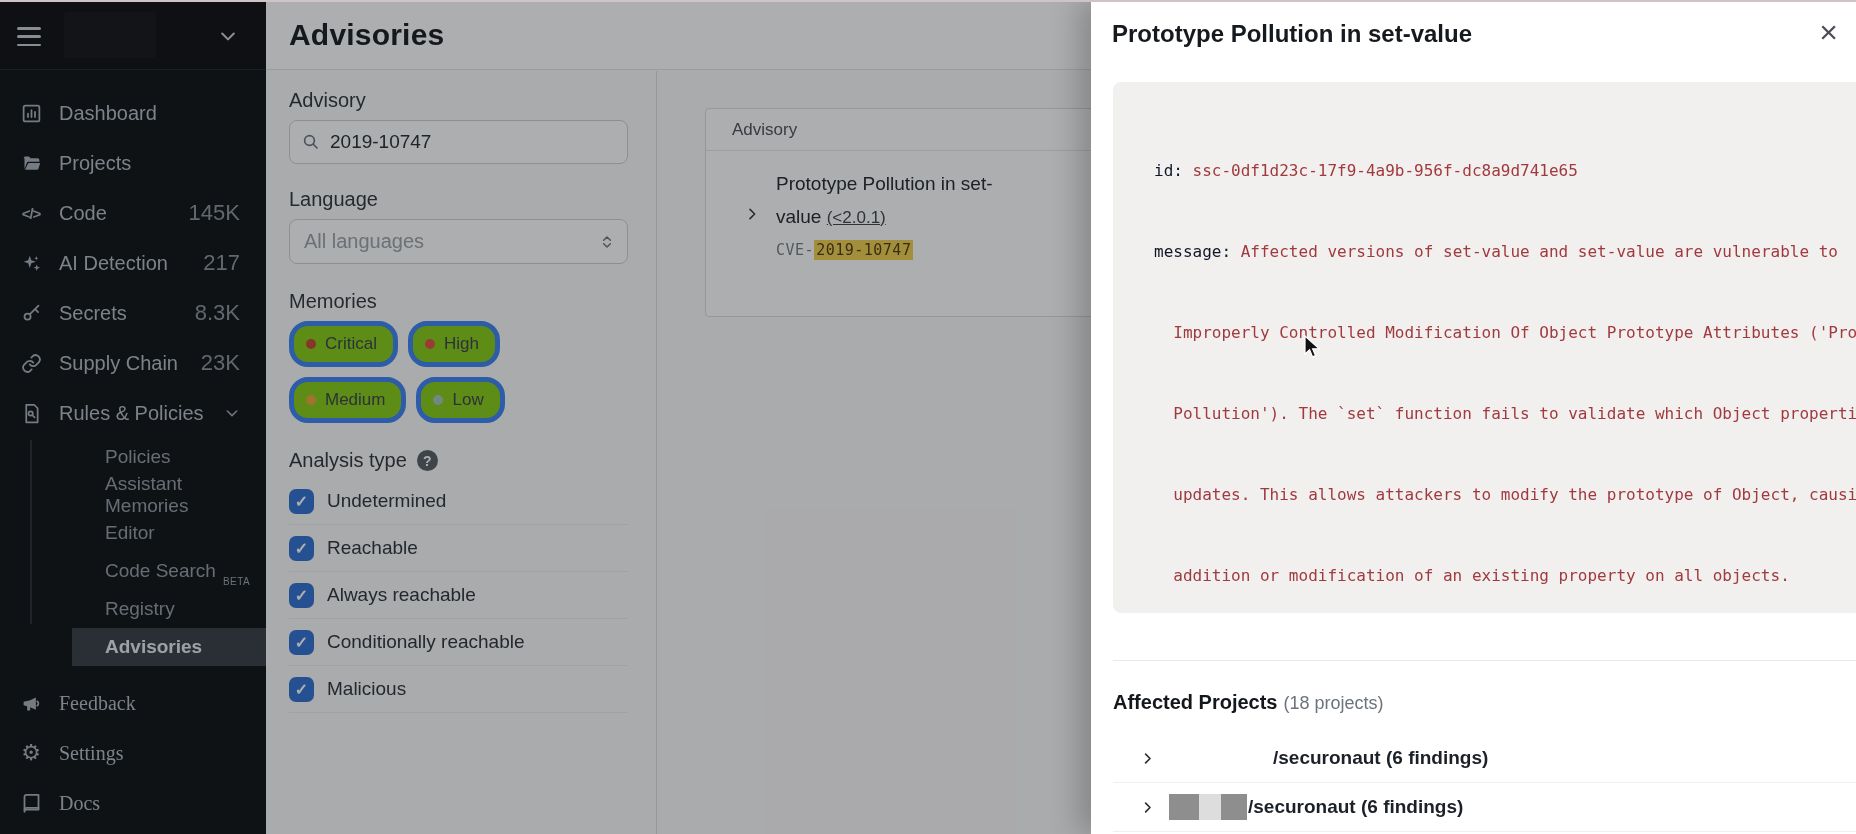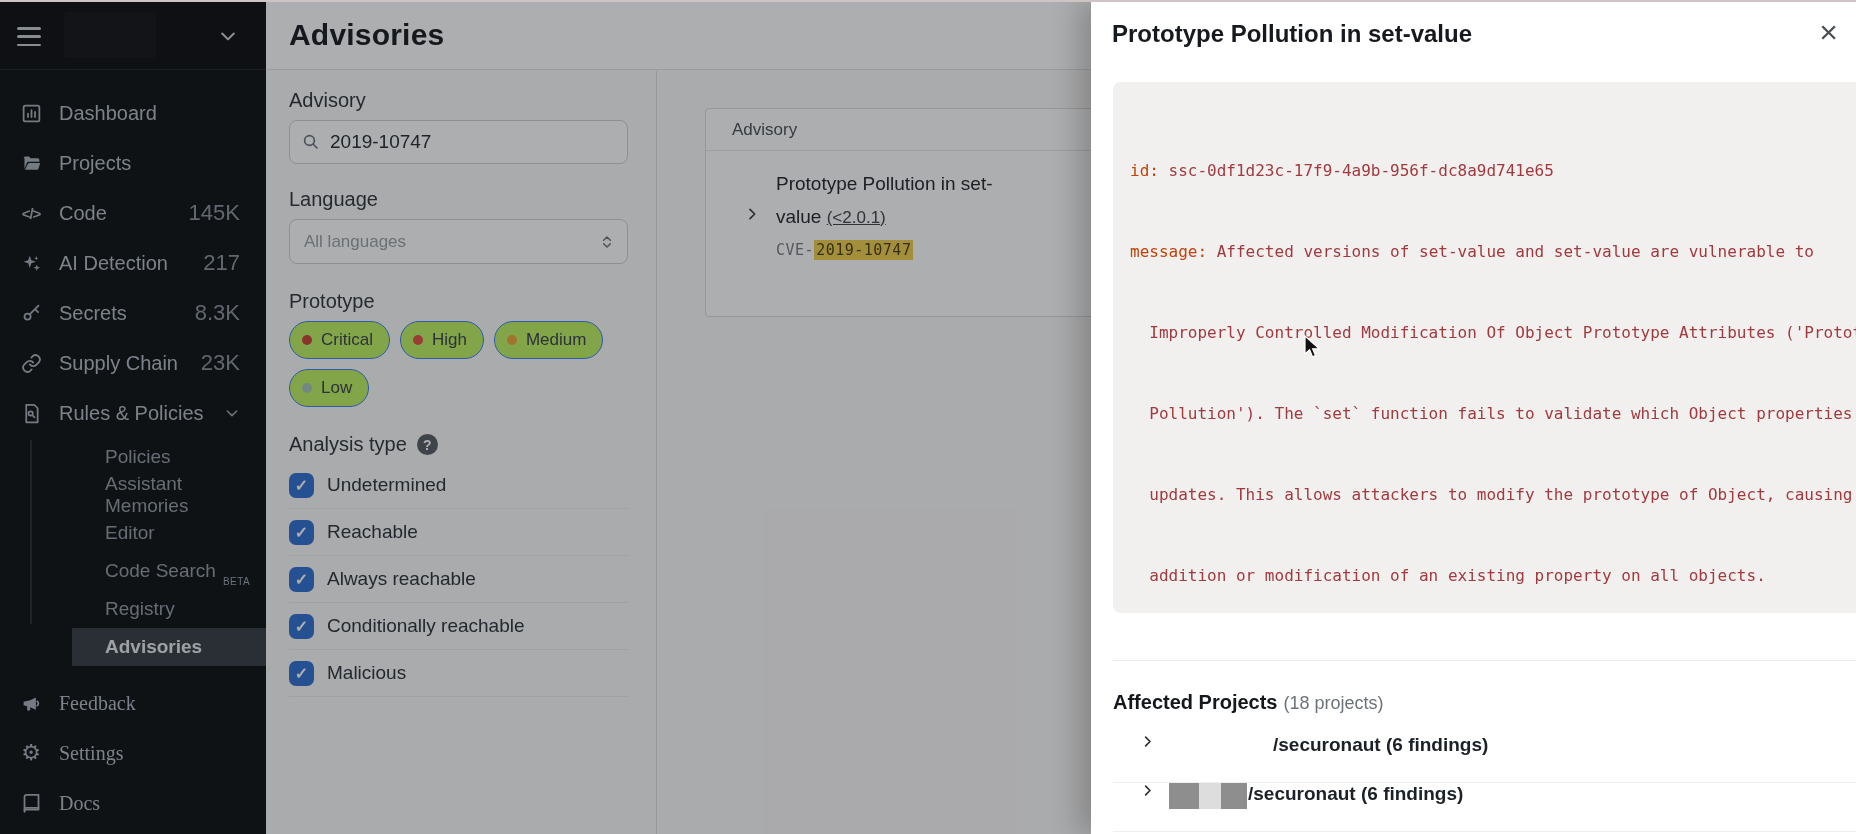--- a/index.html
+++ b/index.html
@@ -31,26 +31,26 @@
   
   .main { position:absolute; left:266px; top:0; width:825px; height:834px; background:#fafafa; z-index:1; }
   .main-header { height:70px; background:#fff; border-bottom:1px solid #e3e3e3; display:flex; align-items:center; padding-left:23px; }
   .page-title { font-size:30px; font-weight:700; color:#161a1e; letter-spacing:.2px; }
   .filters { position:absolute; left:0; top:71px; bottom:0; width:391px; border-right:1px solid #dedede; padding:18px 28px 0 23px; }
   .flabel { font-size:20px; color:#2f353c; font-weight:500; margin-bottom:8px; }
   .search-box { height:44px; background:#fff; border:1px solid #ccd1d6; border-radius:8px; display:flex; align-items:center; gap:10px; padding:0 12px; }
   .search-box input { border:none; outline:none; font-size:19px; color:#242b33; width:100%; background:transparent; font-family:inherit; }
   .search-icon { color:#6b7280; display:flex; }
   .select-box { margin-top:0; height:45px; background:#fff; border:1px solid #ccd1d6; border-radius:8px; display:flex; align-items:center; justify-content:space-between; padding:0 12px 0 14px; cursor:pointer; }
-  .select-placeholder { font-size:17px; color:#9aa1a8; }
+  .select-placeholder { font-size:20px; color:#9aa1a8; }
   .stepper-icon { color:#6b7280; display:flex; }
   .mt24 { margin-top:24px; }
   .mt26 { margin-top:26px; }
   .chips { display:flex; flex-wrap:wrap; gap:10px; max-width:330px; }
-  .chip { display:inline-flex; align-items:center; gap:9px; background:#bef264; border:1px solid #3b82f6; border-radius:19px; padding:8px 16px 8px 12px; font-size:17px; color:#3a4149; cursor:pointer; }
+  .chip { display:inline-flex; align-items:center; gap:9px; background:#84cc16; border:5px solid #3b82f6; border-radius:19px; padding:8px 16px 8px 12px; font-size:17px; color:#3a4149; cursor:pointer; }
   .sev-dot { width:10px; height:10px; border-radius:50%; flex:none; }
   .analysis-head { display:flex; align-items:center; gap:10px; margin:26px 0 6px; }
   .analysis-head .flabel { margin-bottom:0; }
   .help-icon { width:21px; height:21px; border-radius:50%; background:#565d66; color:#fff; font-size:14px; font-weight:700; display:flex; align-items:center; justify-content:center; cursor:pointer; }
   .cb-row { height:47px; display:flex; align-items:center; gap:13px; border-bottom:1px solid #ebebeb; font-size:19px; color:#2b323b; cursor:pointer; }
   .checkbox { width:25px; height:25px; border-radius:7px; background:#2e6fd2; color:#fff; display:flex; align-items:center; justify-content:center; font-size:16px; font-weight:700; flex:none; }
 
   
   .results-card { position:absolute; left:439px; top:108px; width:430px; height:209px; background:#fff; border:1px solid #dcdcdc; border-radius:4px; }
   .card-head { height:42px; border-bottom:1px solid #e6e6e6; display:flex; align-items:center; padding-left:26px; font-size:17px; color:#4a5158; }
@@ -62,27 +62,27 @@
   .cve-highlight { background:#f0cf4e; color:#4a3c10; padding:1px 2px; }
 
   
   .dim-overlay { position:absolute; left:0; top:0; width:1091px; height:834px; background:rgba(20,22,26,.35); z-index:5; }
 
   
   .drawer { position:absolute; left:1091px; top:0; width:765px; height:834px; background:#fff; z-index:10; box-shadow:-12px 0 28px rgba(0,0,0,.22); }
   .drawer-title { position:absolute; left:21px; top:20px; font-size:24px; font-weight:700; color:#16191d; }
   .drawer-close { position:absolute; right:14px; top:12px; font-size:32px; font-weight:300; color:#4a4f55; cursor:pointer; line-height:1; padding:4px; }
   .code-block { position:absolute; left:22px; top:82px; width:780px; height:531px; background:#f1f0ee; border-radius:8px; padding:21px 0 0 17px; font-family:"DejaVu Sans Mono",monospace; font-size:16px; line-height:27px; white-space:pre; overflow:hidden; }
-  .ck { color:#c2410c; }
+  .ck { color:#0f172a;margin-left:24px; }
   .cv { color:#a13a3f; }
   .drawer-divider { position:absolute; left:22px; right:0; top:660px; height:1px; background:#e9e9e9; }
   .affected-heading { position:absolute; left:22px; top:691px; font-size:20px; font-weight:700; color:#14171b; }
   .affected-count { font-size:18px; color:#6d737a; font-weight:400; margin-left:6px; }
   .affected-rows { position:absolute; left:22px; right:0; top:734px; }
-  .project-row { height:49px; display:flex; padding-left:27px; border-bottom:1px solid #efefef; font-size:19px; font-weight:600; color:#1c2128; cursor:pointer; }
+  .project-row { height:49px; display:flex; align-items:center; padding-left:27px; border-bottom:1px solid #efefef; font-size:19px; font-weight:600; color:#1c2128; cursor:pointer; }
   .project-row .chev { margin-right:14px; display:flex; color:#2b2f33; }
   .redact-blank { width:104px; height:26px; }
   .redact-blocks { display:flex; height:26px; margin-right:1px; }
   .redact-blocks i { display:block; height:26px; }
   .rb1 { width:30px; background:#8e8e8e; }
   .rb2 { width:22px; background:#dddddd; }
   .rb3 { width:26px; background:#8e8e8e; }
 
   
   .mouse-cursor { position:absolute; left:1303px; top:335px; z-index:30; pointer-events:none; }
@@ -253,21 +253,21 @@
       <div class="select-box">
         <span class="select-placeholder">All languages</span>
         <span class="stepper-icon">
           <svg width="16" height="16" viewBox="0 0 24 24" fill="none" stroke="currentColor" stroke-width="2.2" stroke-linecap="round" stroke-linejoin="round">
               <path d="M7 9.5L12 4.5l5 5"></path>
               <path d="M7 14.5l5 5 5-5"></path>
             </svg>
         </span>
       </div>
 
-      <div class="flabel mt26">Prototype</div>
+      <div class="flabel mt26">Memories</div>
       <div class="chips">
         <span class="chip">
           <i class="sev-dot" style="background-color: rgb(198, 69, 52);"></i>
           <span>Critical</span>
         </span>
         <span class="chip">
           <i class="sev-dot" style="background-color: rgb(226, 80, 69);"></i>
           <span>High</span>
         </span>
         <span class="chip">

